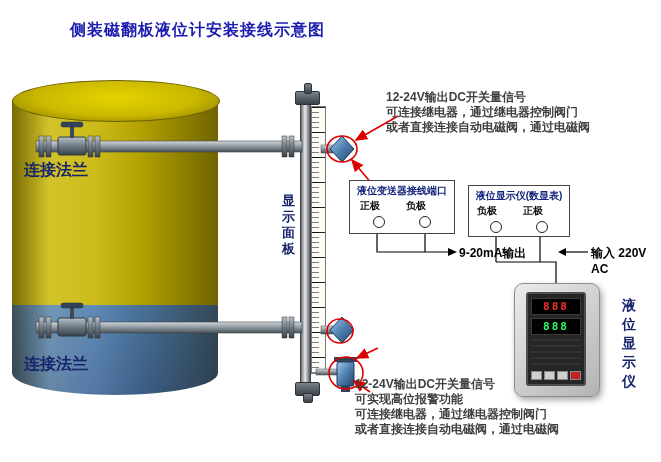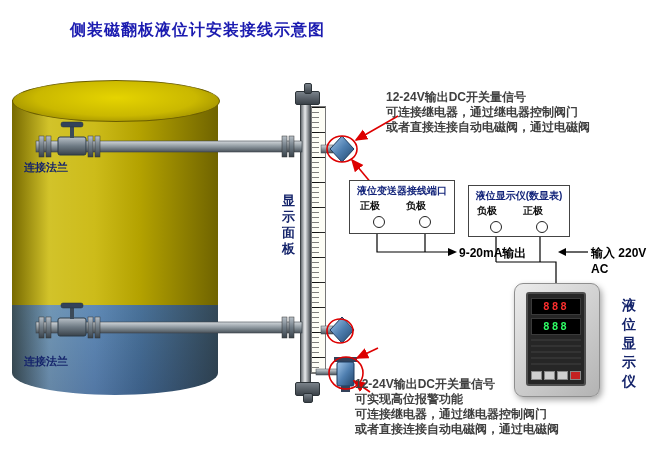--- a/index.html
+++ b/index.html
@@ -31,21 +31,21 @@
   .cap{background:linear-gradient(to bottom,#7a828a,#3a4148);border:1px solid #2c3338;border-radius:2px;z-index:2;}
   .cap-top{left:295px;top:91px;width:23px;height:12px;}
   .cap-top-stem{left:304px;top:83px;width:6px;height:9px;}
   .cap-bot{left:295px;top:382px;width:23px;height:12px;}
   .cap-bot-stem{left:303px;top:393px;width:8px;height:8px;}
 
   .v-text{width:16px;line-height:16px;word-wrap:break-word;font-weight:bold;color:#15246b;z-index:5;}
   .panel-label{left:282px;top:193px;font-size:13px;}
   .device-label{left:622px;top:296px;font-size:14px;line-height:19px;}
 
-  .flange-label{font-size:11px;font-weight:bold;color:#15246b;z-index:5;}
+  .flange-label{font-size:16px;font-weight:bold;color:#15246b;z-index:5;}
   .flange-label.top{left:24px;top:160px;}
   .flange-label.bot{left:24px;top:354px;}
 
   .note{font-size:12px;font-weight:bold;color:#404040;line-height:15px;z-index:5;}
   .note-top{left:386px;top:90px;width:272px;}
   .note-mid{left:379px;top:325px;width:190px;line-height:16px;}
   .note-bot{left:355px;top:377px;width:290px;}
 
   .wire-label{font-size:12px;font-weight:bold;color:#000;z-index:5;}
   .out-label{left:459px;top:245px;}

